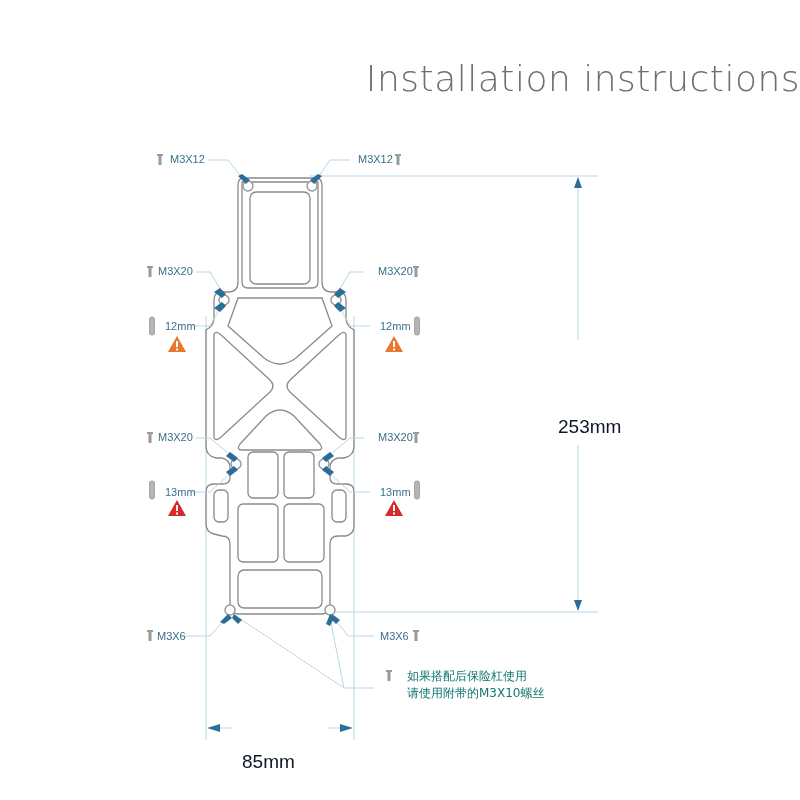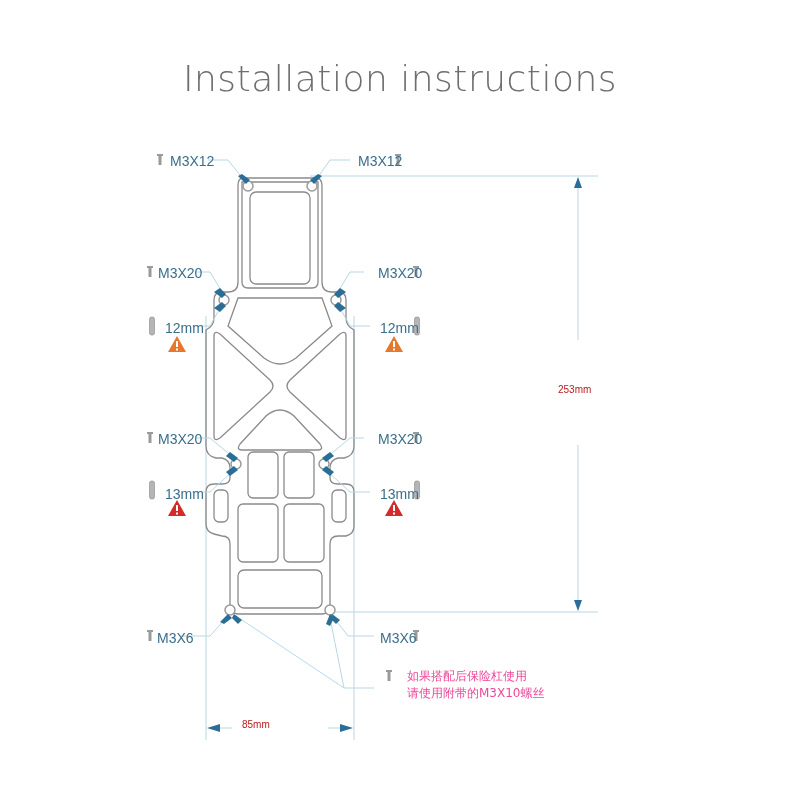--- a/index.html
+++ b/index.html
@@ -1,21 +1,21 @@
 <!DOCTYPE html>
 <html><head>
 <meta charset="utf-8">
 <style>
   html, body { margin: 0; padding: 0; background: #ffffff; }
   body { width: 800px; height: 800px; position: relative; overflow: hidden; font-family: "Liberation Sans", sans-serif; }
-  .title { position: absolute; left: 0; width: 800px; top: 58px; text-align: center; font-family: "DejaVu Sans", sans-serif; font-weight: 300; font-size: 36px; color: #6e6e6e; letter-spacing: 0.5px; }
+  .title { position: absolute; left: 0; width: 800px; top: 58px; text-align: right; font-family: "DejaVu Sans", sans-serif; font-weight: 300; font-size: 36px; color: #6e6e6e; letter-spacing: 0.5px; }
   svg.diagram { position: absolute; left: 0; top: 0; }
-  .lbl { position: absolute; font-size: 14px; color: #3a6f8c; white-space: nowrap; }
-  .dim { position: absolute; font-size: 10px; color: #b91c1c; white-space: nowrap; }
-  .note { position: absolute; left: 407px; top: 668px; font-size: 12px; color: #ec4899; line-height: 17px; font-family: "DejaVu Sans", sans-serif; }
+  .lbl { position: absolute; font-size: 11px; color: #3a6f8c; white-space: nowrap; }
+  .dim { position: absolute; font-size: 19px; color: #0f172a; white-space: nowrap; margin-top: 32px; }
+  .note { position: absolute; left: 407px; top: 668px; font-size: 12px; color: #0f766e; line-height: 17px; font-family: "DejaVu Sans", sans-serif; }
 </style>
 </head>
 <body>
 
 <div class="title">Installation instructions</div>
 
 <svg class="diagram" width="800" height="800" viewBox="0 0 800 800">
   <defs>
     <g id="screw">
       <rect x="-3" y="-4" width="6" height="2" fill="#9a9a9a"></rect>

